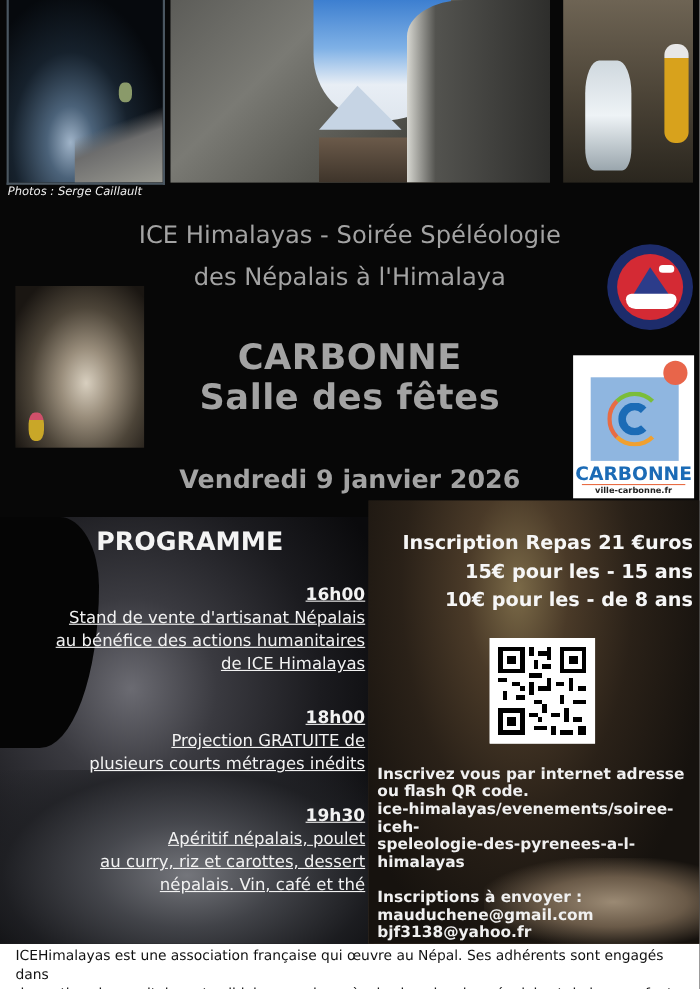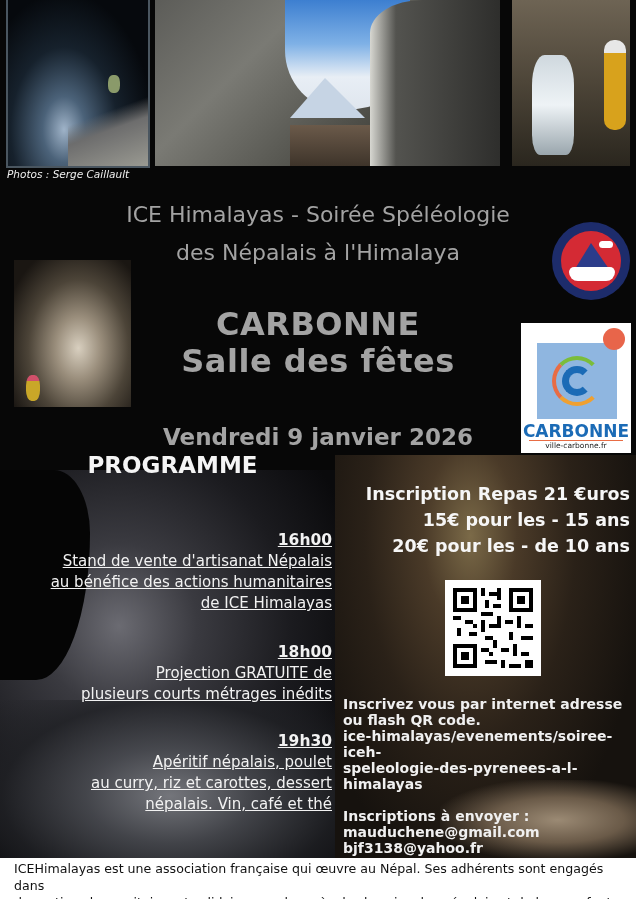--- a/index.html
+++ b/index.html
@@ -72,24 +72,24 @@
   
   .carbonne-logo { position: absolute; left: 521px; top: 323px; width: 110px; height: 130px; background: #fff; }
   .carbonne-logo .square { position: absolute; left: 16px; top: 20px; width: 80px; height: 76px; background: #8fb6e0; }
   .carbonne-logo .dot { position: absolute; left: 82px; top: 5px; width: 22px; height: 22px; border-radius: 50%; background: #e8654a; }
   .carbonne-logo .ring { position: absolute; left: 31px; top: 33px; width: 50px; height: 50px; border-radius: 50%;
     border: 4px solid transparent; border-top-color: #7bbd3a; border-left-color: #e86c44; border-bottom-color: #f0a030; box-sizing: border-box; }
   .carbonne-logo .c { position: absolute; left: 41px; top: 43px; width: 30px; height: 30px; border-radius: 50%;
     border: 7px solid #1b6bb6; border-right-color: transparent; box-sizing: border-box; }
   .carbonne-logo .name { position: absolute; left: 0; top: 98px; width: 110px; text-align: center; font-weight: bold; font-size: 17px; color: #1b6bb6; font-family: "DejaVu Sans", sans-serif; }
   .carbonne-logo .rule { position: absolute; left: 8px; top: 117px; width: 94px; height: 1px; background: #e86c44; }
-  .carbonne-logo .url { position: absolute; left: 0; top: 118px; width: 110px; text-align: center; font-size: 7.5px; font-weight: normal; color: #222; }
-
-  
-  .program-title { position: absolute; left: 85px; top: 452px; width: 175px; text-align: center; font-size: 23px; font-weight: bold; color: #f4f4f4; }
+  .carbonne-logo .url { position: absolute; left: 0; top: 118px; width: 110px; text-align: center; font-size: 7.5px; font-weight: bold; color: #222; }
+
+  
+  .program-title { position: absolute; left: 85px; top: 480px; width: 175px; text-align: center; font-size: 23px; font-weight: bold; color: #f4f4f4; }
   .prog { position: absolute; left: 12px; width: 320px; text-align: right; color: #f2f2f2; font-size: 15px; line-height: 21px; text-decoration: underline; }
   .prog .time { font-weight: bold; font-size: 15.5px; }
   .prog-1 { top: 530px; }
   .prog-2 { top: 642px; }
   .prog-3 { top: 731px; }
 
   
   .pricing { position: absolute; left: 340px; top: 481px; width: 290px; text-align: right; color: #f6f6f6; font-size: 17.5px; line-height: 26px; font-weight: bold; }
 
   .qr { position: absolute; left: 445px; top: 580px; width: 96px; height: 96px; background: #fff; }
@@ -173,21 +173,21 @@
   <div class="prog prog-3">
     <div class="time">19h30</div>
     <div>Apéritif népalais, poulet</div>
     <div>au curry, riz et carottes, dessert</div>
     <div>népalais. Vin, café et thé</div>
   </div>
 
   <div class="pricing">
     <div>Inscription Repas 21 €uros</div>
     <div>15€ pour les - 15 ans</div>
-    <div>20€ pour les - de 10 ans</div>
+    <div>10€ pour les - de 8 ans</div>
   </div>
 
   <div class="qr">
     <svg width="96" height="96" viewBox="0 0 24 24" shape-rendering="crispEdges">
       <rect x="0" y="0" width="24" height="24" fill="#fff"></rect>
       <g fill="#000">
         <rect x="2" y="2" width="6" height="6"></rect>
           <rect x="3" y="3" width="4" height="4" fill="#fff"></rect>
           <rect x="4" y="4" width="2" height="2"></rect>
         <rect x="16" y="2" width="6" height="6"></rect>

